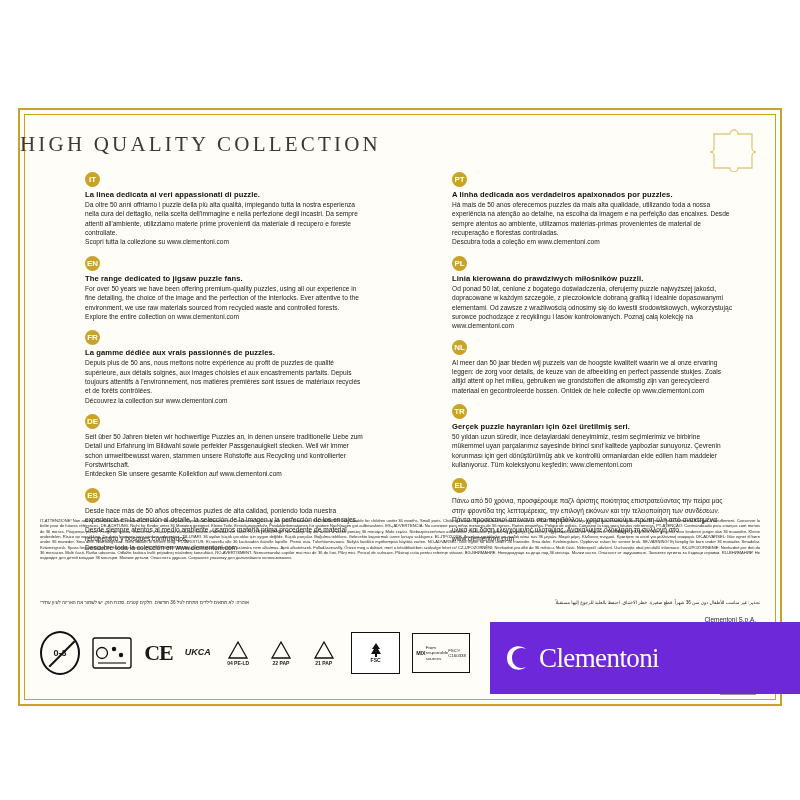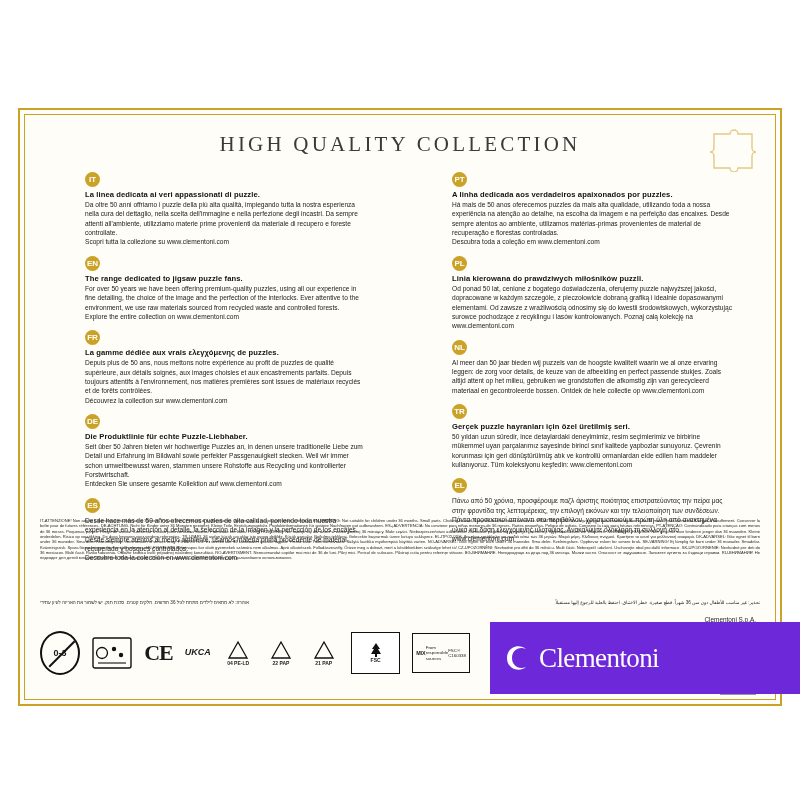--- a/index.html
+++ b/index.html
@@ -20,21 +20,21 @@
   }
   .inner-border{
     position:absolute;
     left:4px; top:4px; right:4px; bottom:4px;
     border:1px solid #c9a227;
     pointer-events:none;
   }
   .title{
     position:absolute;
     left:0; right:0; top:22px;
-    text-align:center;
+    text-align:left;
     font-family:"Liberation Serif", serif;
     font-size:21px;
     letter-spacing:3.2px;
     color:#3a3a3a;
     font-weight:400;
   }
   .puzzle-deco{
     position:absolute;
     right:24px; top:18px;
     width:46px;height:44px;
@@ -230,30 +230,29 @@
         <span class="lang-body">
           <div class="lang-head">The range dedicated to jigsaw puzzle fans.</div>
           <div class="lang-text">For over 50 years we have been offering premium-quality puzzles, using all our experience in fine detailing, the choice of the image and the perfection of the interlocks. Ever attentive to the environment, we use raw materials sourced from recycled waste and controlled forests.</div>
           <div class="lang-text url">Explore the entire collection on www.clementoni.com</div>
         </span>
       </div>
 
       <div class="lang">
         <span class="lang-code">FR</span>
         <span class="lang-body">
-          <div class="lang-head">La gamme dédiée aux vrais ελεγχόμενης de puzzles.</div>
+          <div class="lang-head">La gamme dédiée aux vrais passionnés de puzzles.</div>
           <div class="lang-text">Depuis plus de 50 ans, nous mettons notre expérience au profit de puzzles de qualité supérieure, aux détails soignés, aux images choisies et aux encastrements parfaits. Depuis toujours attentifs à l'environnement, nos matières premières sont issues de matériaux recyclés et de forêts contrôlées.</div>
           <div class="lang-text url">Découvrez la collection sur www.clementoni.com</div>
         </span>
       </div>
 
       <div class="lang">
         <span class="lang-code">DE</span>
         <span class="lang-body">
-          <div class="lang-head">Die Produktlinie für echte Puzzle-Liebhaber.</div>
           <div class="lang-text">Seit über 50 Jahren bieten wir hochwertige Puzzles an, in denen unsere traditionelle Liebe zum Detail und Erfahrung im Bildwahl sowie perfekter Passgenauigkeit stecken. Weil wir immer schon umweltbewusst waren, stammen unsere Rohstoffe aus Recycling und kontrollierter Forstwirtschaft.</div>
           <div class="lang-text url">Entdecken Sie unsere gesamte Kollektion auf www.clementoni.com</div>
         </span>
       </div>
 
       <div class="lang">
         <span class="lang-code">ES</span>
         <span class="lang-body">
           <div class="lang-text">Desde hace más de 50 años ofrecemos puzles de alta calidad, poniendo toda nuestra experiencia en la atención al detalle, la selección de la imagen y la perfección de los encajes. Desde siempre atentos al medio ambiente, usamos materia prima procedente de material recuperado y bosques controlados.</div>
           <div class="lang-text url">Descubre toda la colección en www.clementoni.com</div>

